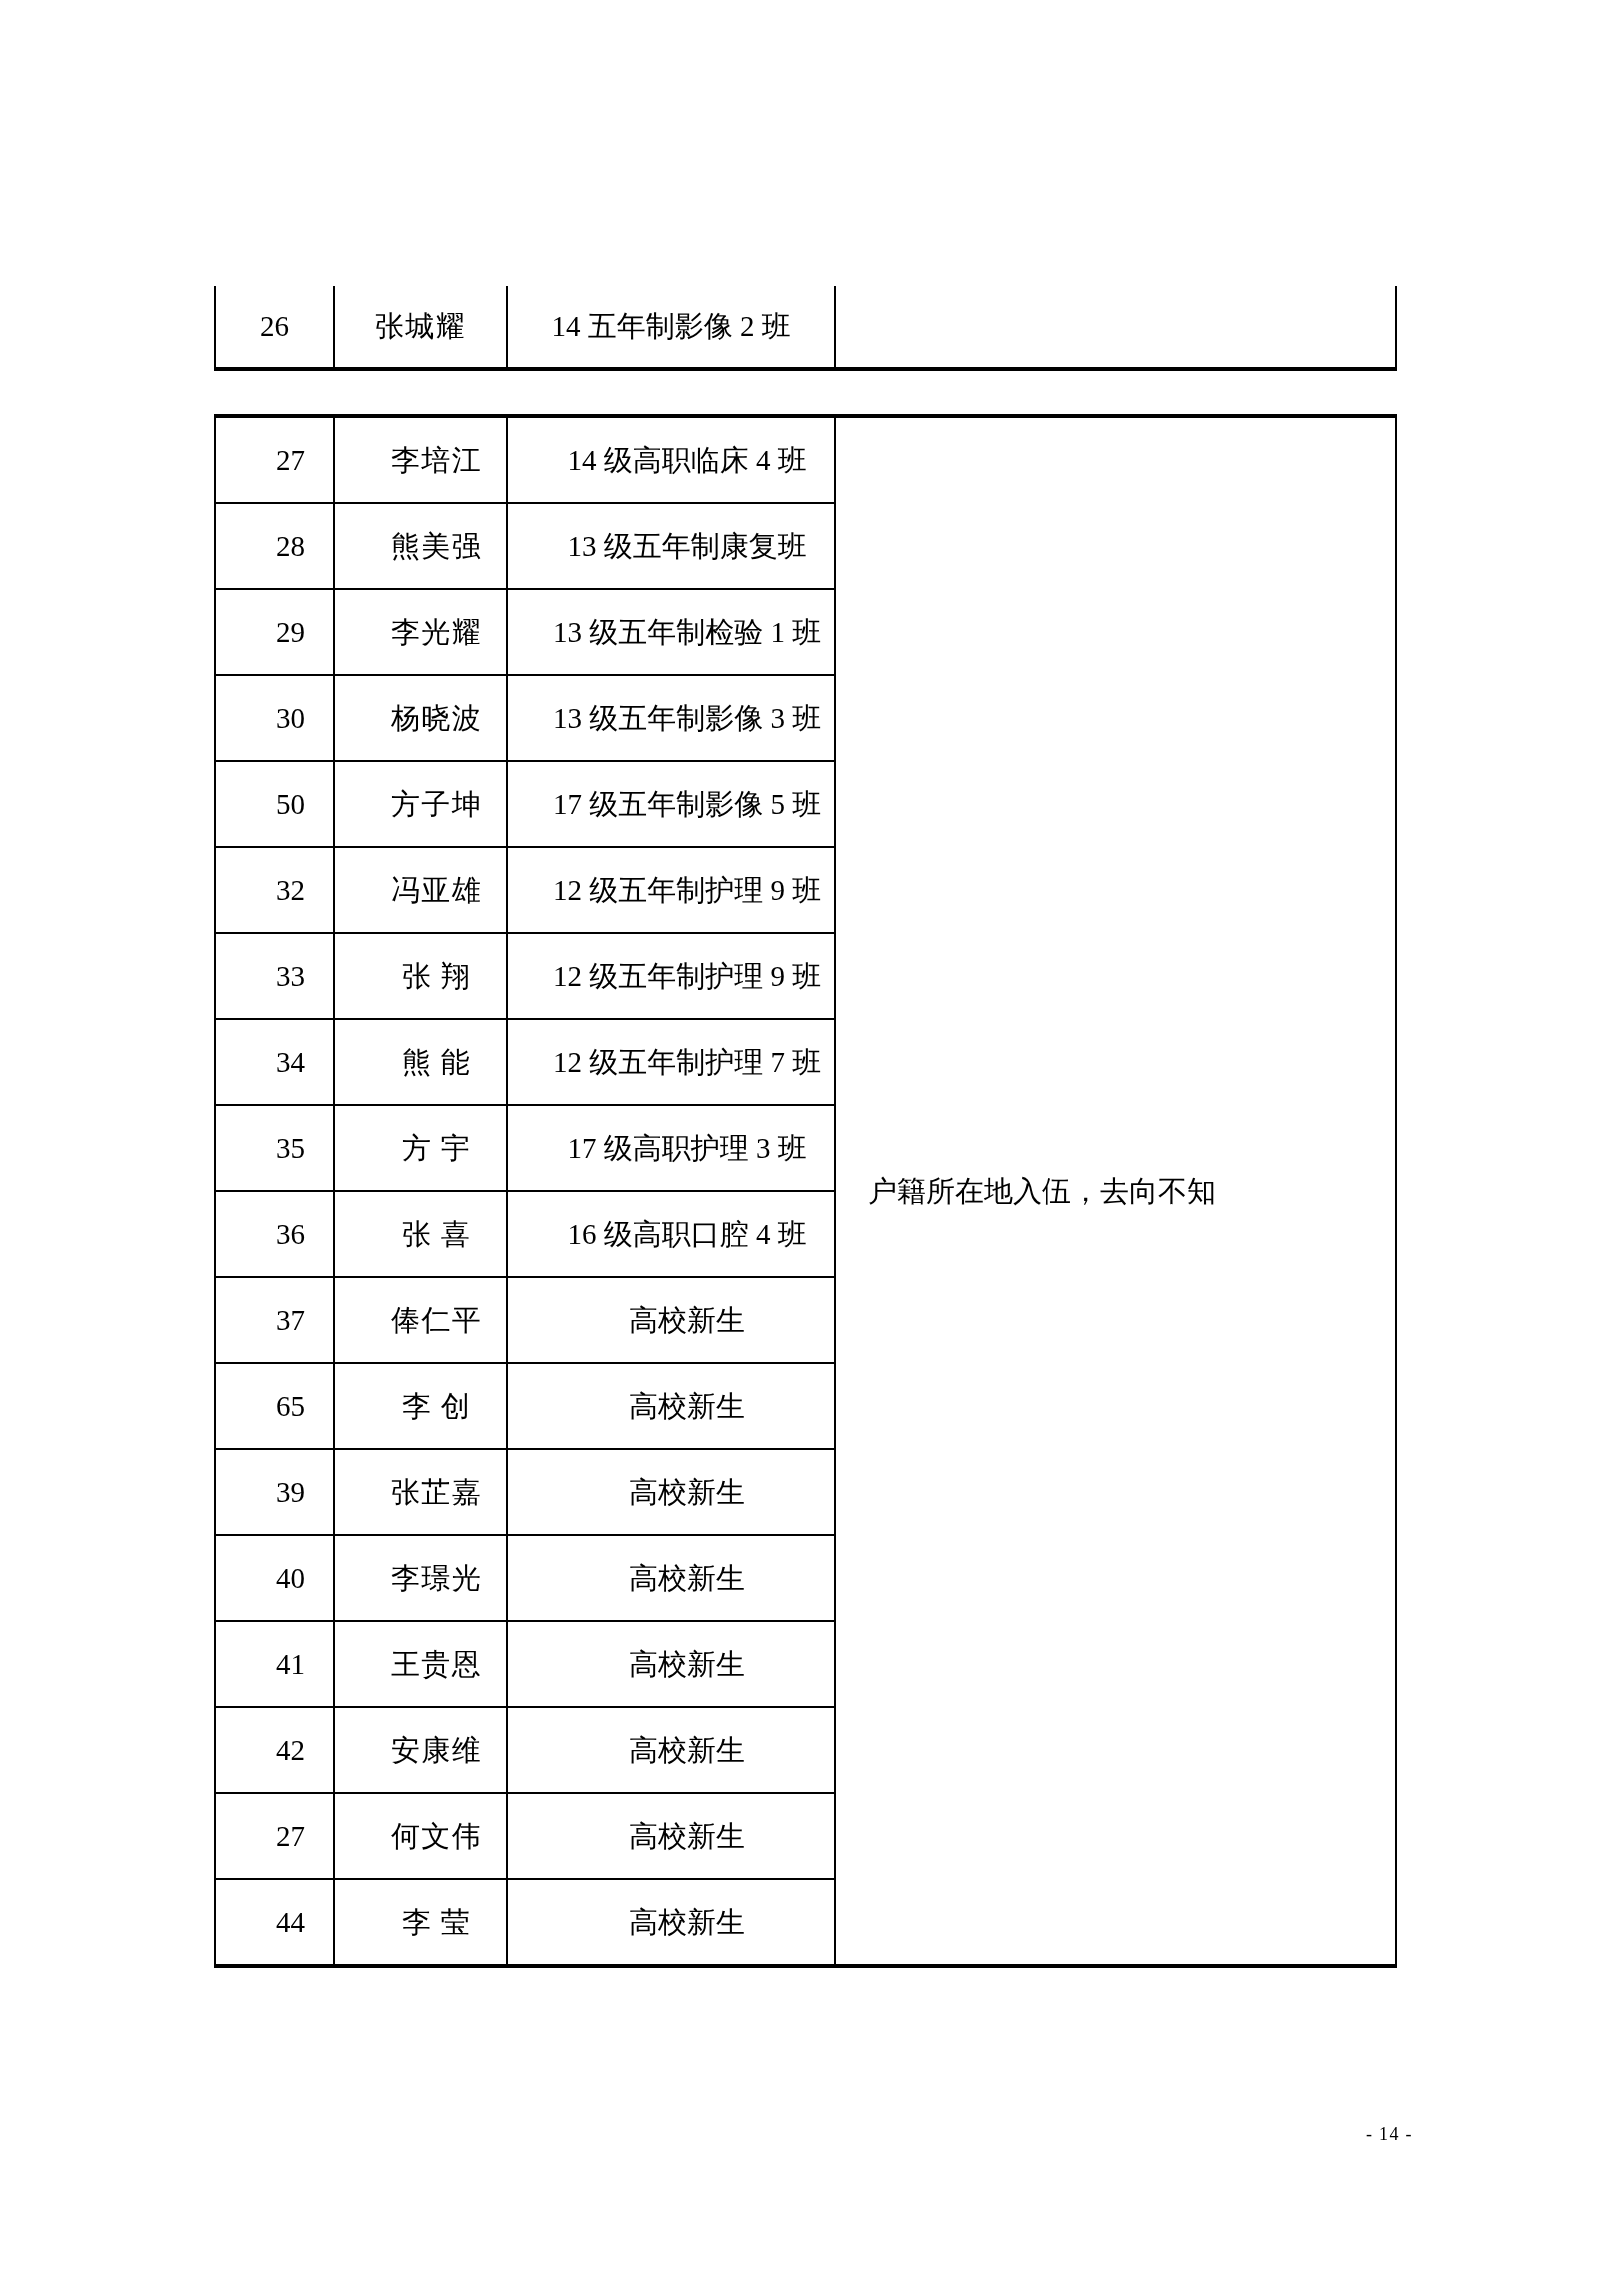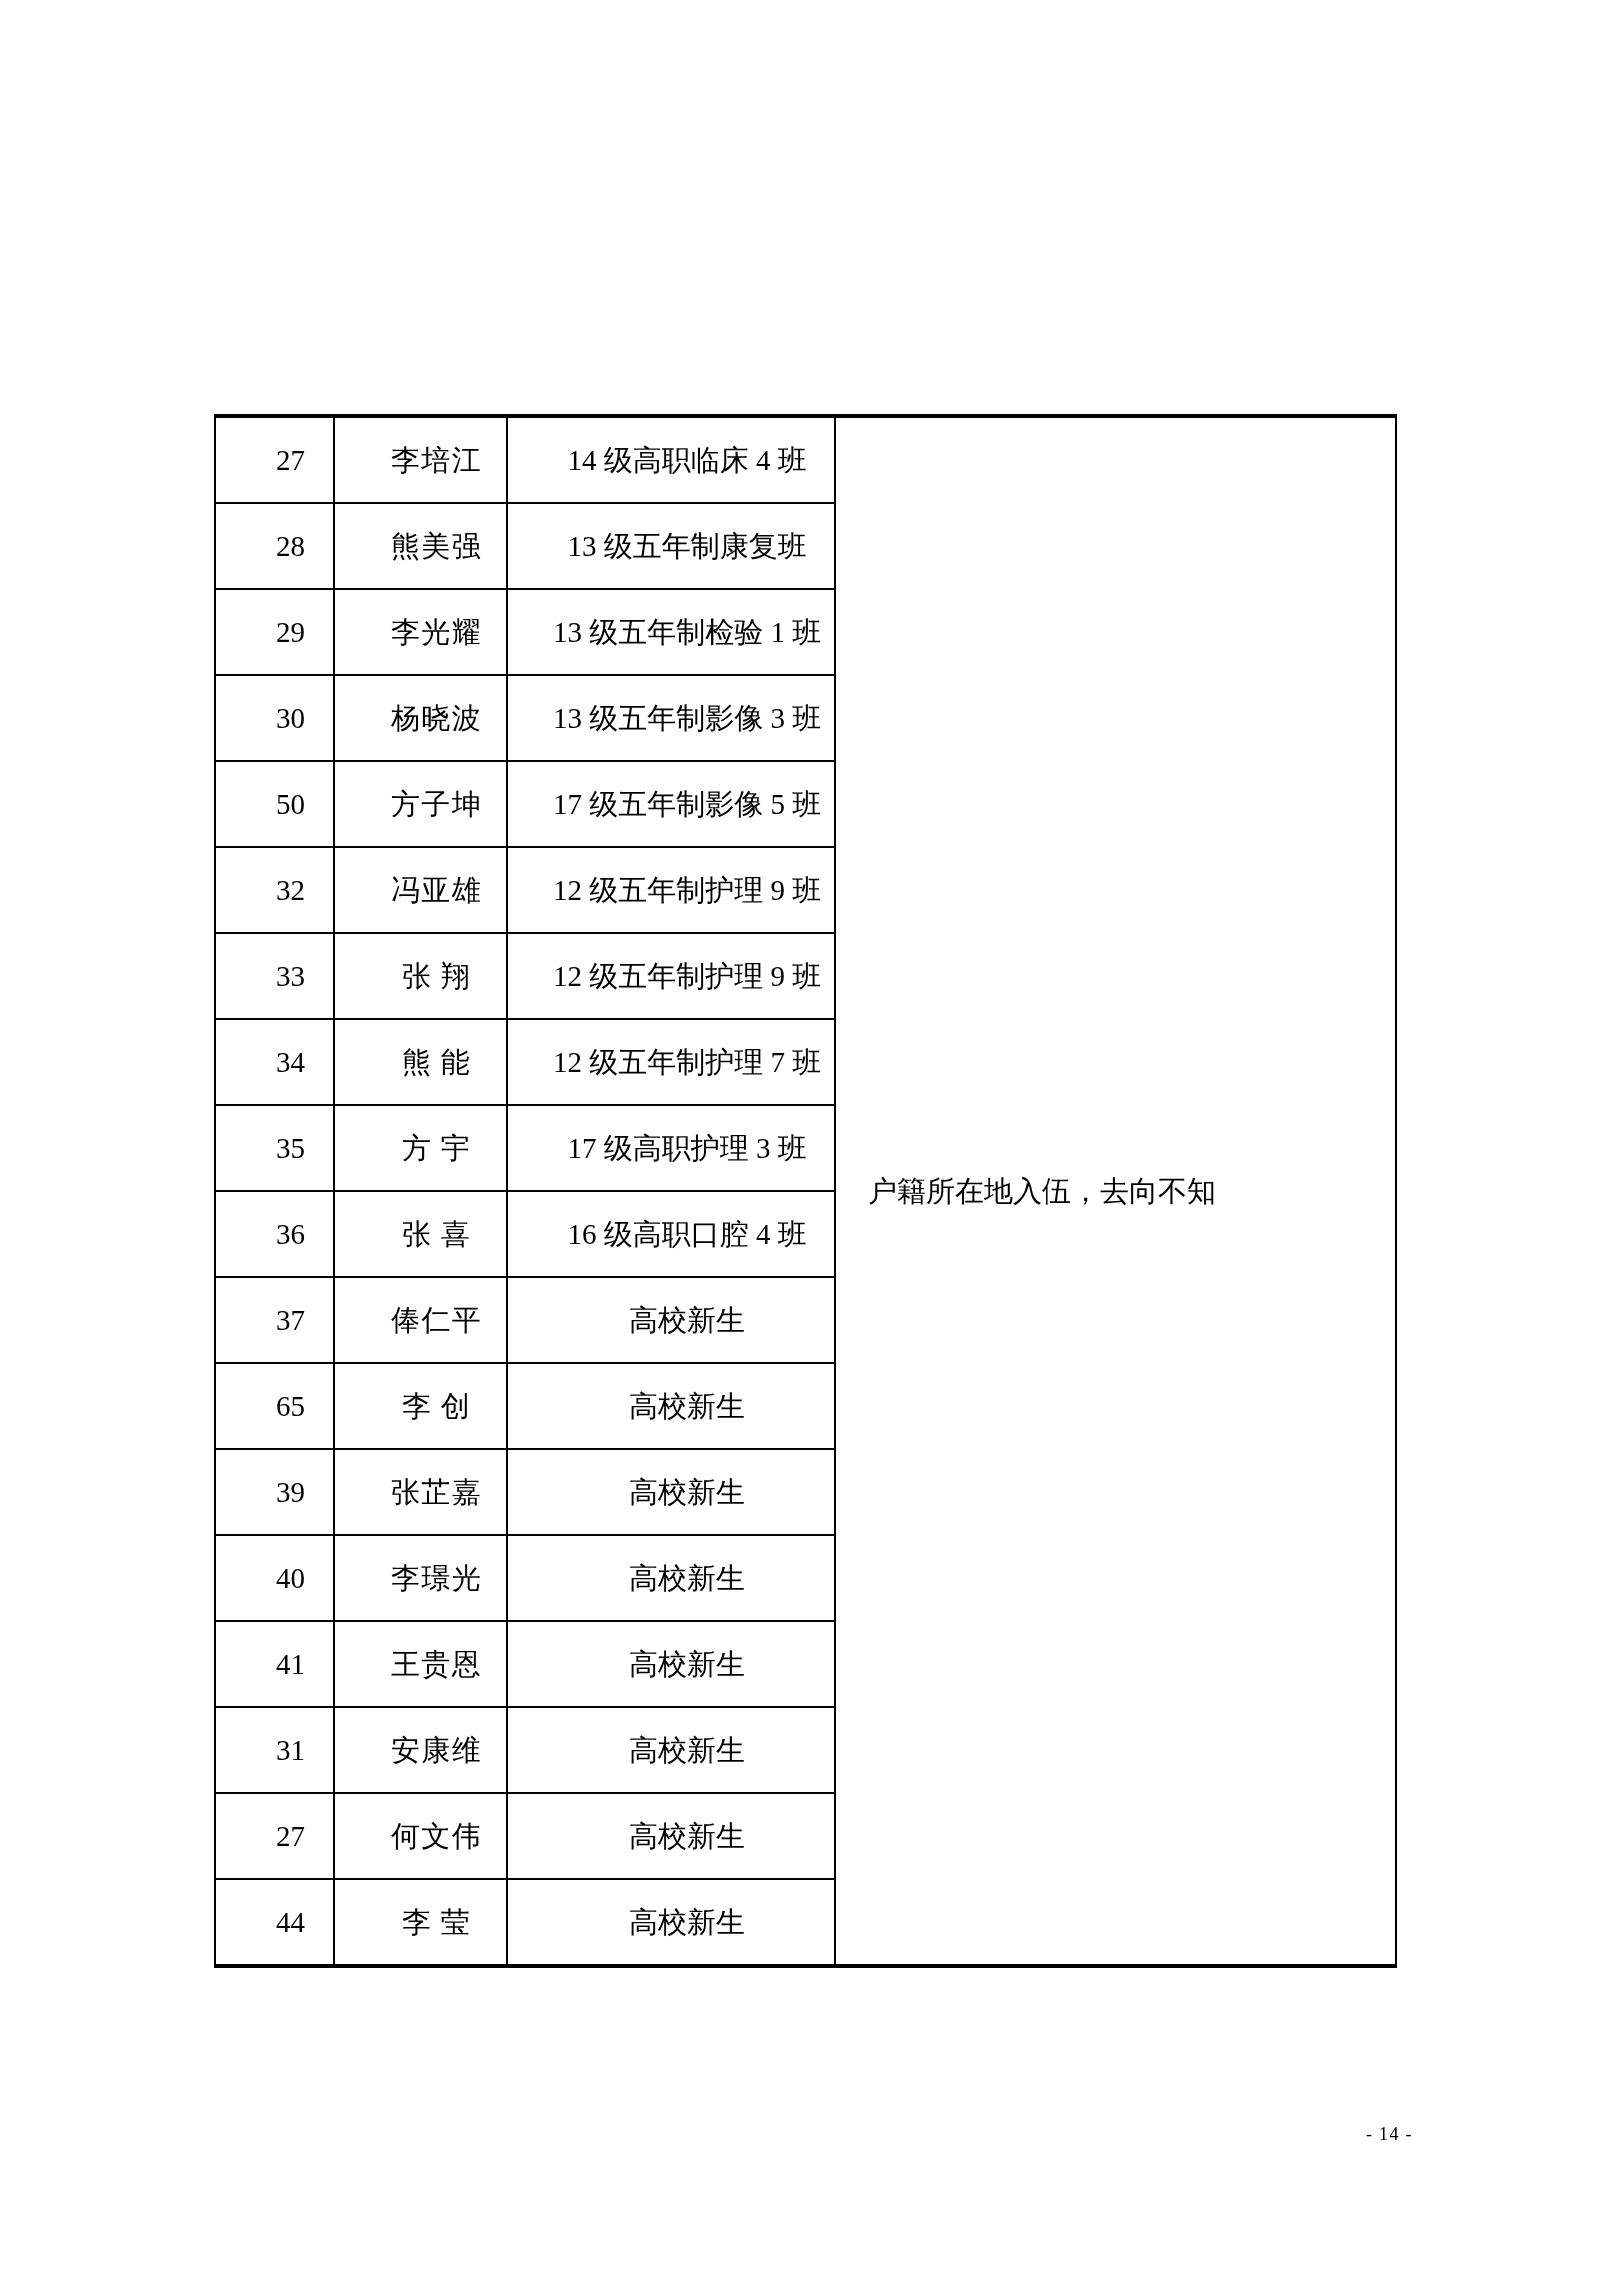--- a/index.html
+++ b/index.html
@@ -55,20 +55,36 @@
     font-size: 18px;
     letter-spacing: 1.3px;
     font-family: "Liberation Serif", "DejaVu Serif", serif;
   }
 </style>
 </head>
 <body>
 
 <div class="page">
 
+  <table class="tbl tbl-1">
+    <colgroup>
+      <col style="width:119px">
+      <col style="width:173px">
+      <col style="width:328px">
+      <col style="width:561px">
+    </colgroup>
+    <tbody id="t1body">
+        <tr>
+          <td class="c-no">26</td>
+          <td class="c-name">张城耀</td>
+          <td class="c-cls">14 五年制影像 2 班</td>
+          <td class="c-note" rowspan="1"></td>
+        </tr>
+      </tbody>
+  </table>
 
   <table class="tbl tbl-2">
     <colgroup>
       <col style="width:119px">
       <col style="width:173px">
       <col style="width:328px">
       <col style="width:561px">
     </colgroup>
     <tbody id="t2body">
         <tr>
@@ -141,21 +157,21 @@
           <td class="c-no">40</td>
           <td class="c-name">李璟光</td>
           <td class="c-cls">高校新生</td>
         </tr>
         <tr>
           <td class="c-no">41</td>
           <td class="c-name">王贵恩</td>
           <td class="c-cls">高校新生</td>
         </tr>
         <tr>
-          <td class="c-no">31</td>
+          <td class="c-no">42</td>
           <td class="c-name">安康维</td>
           <td class="c-cls">高校新生</td>
         </tr>
         <tr>
           <td class="c-no">27</td>
           <td class="c-name">何文伟</td>
           <td class="c-cls">高校新生</td>
         </tr>
         <tr>
           <td class="c-no">44</td>

